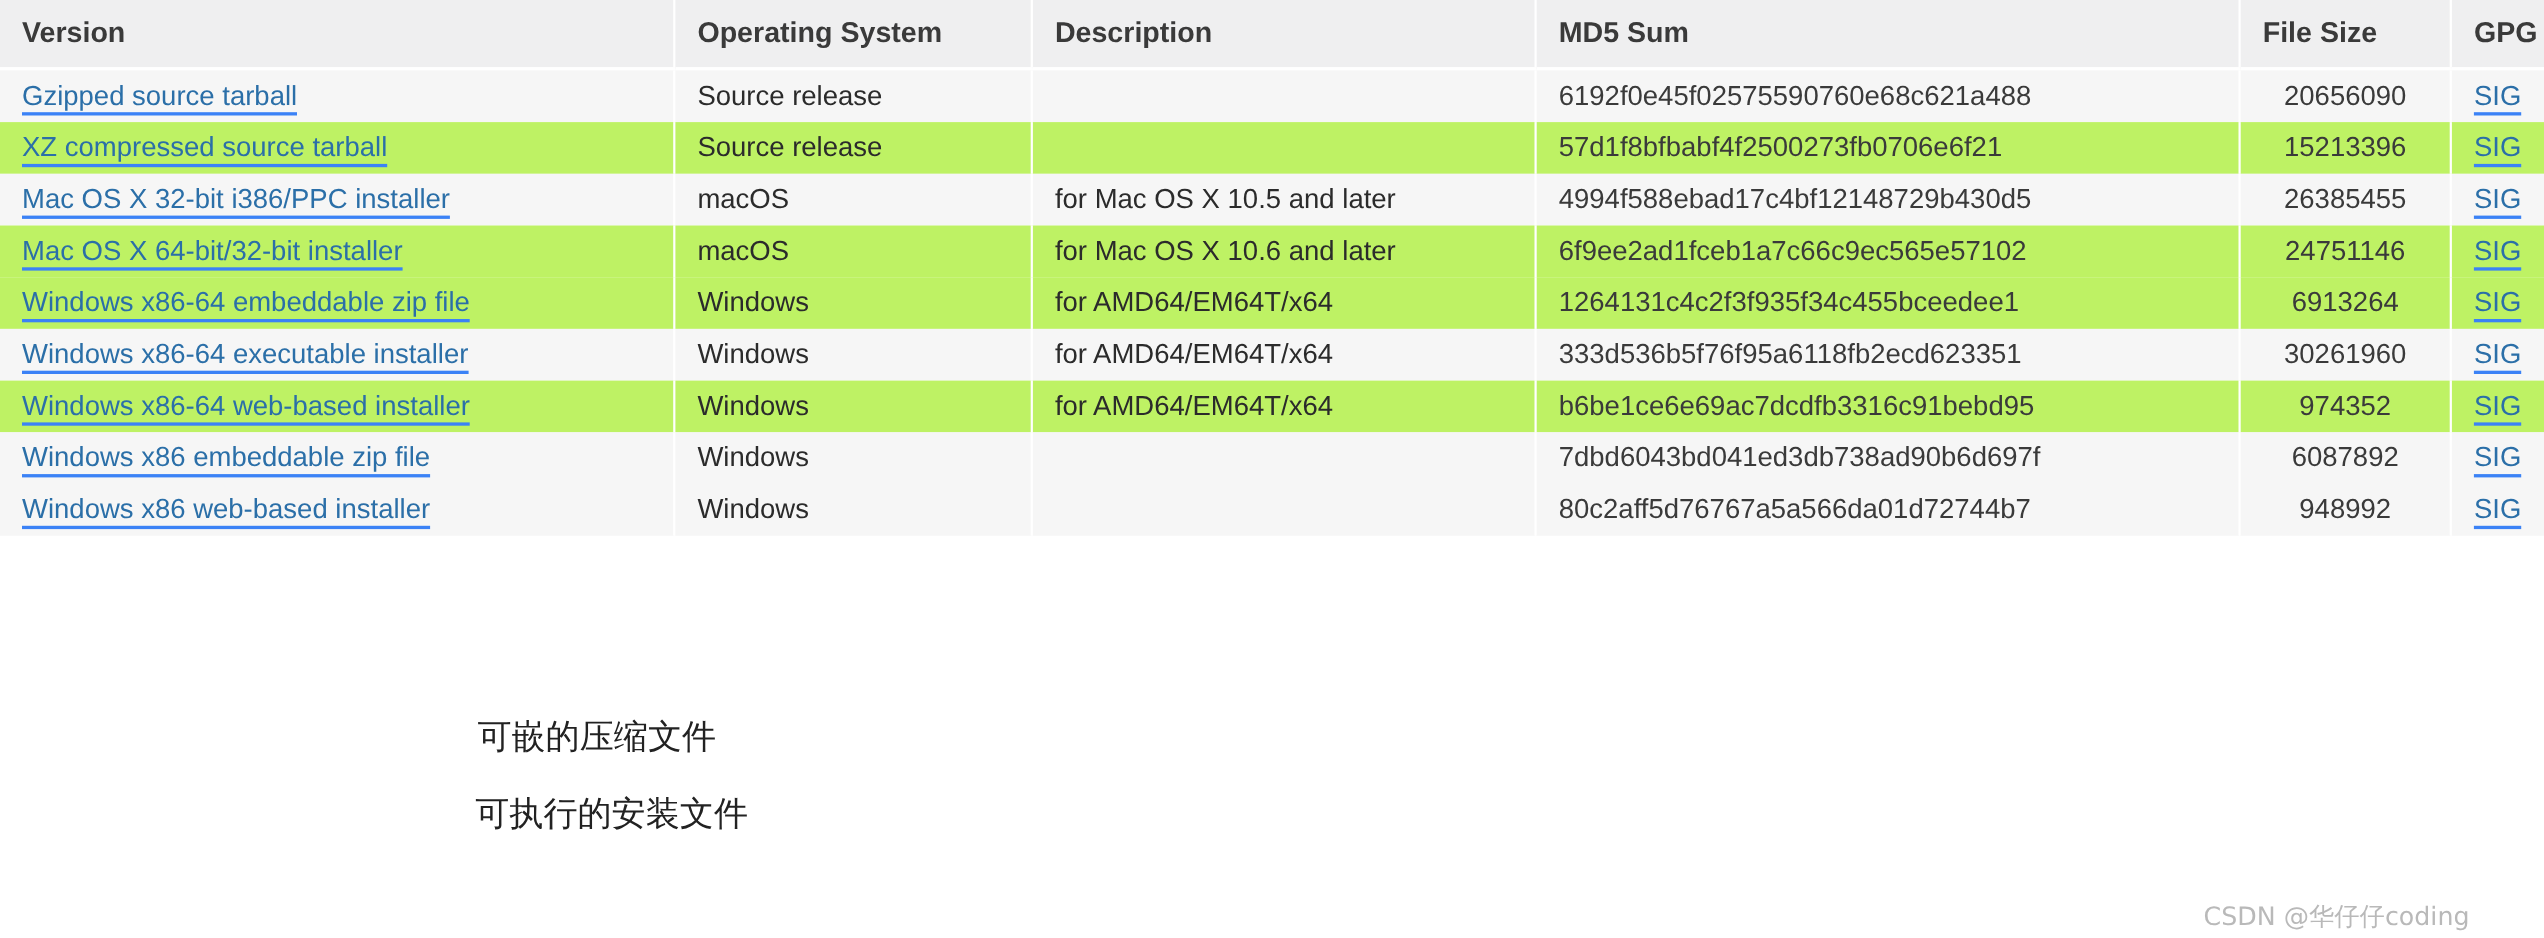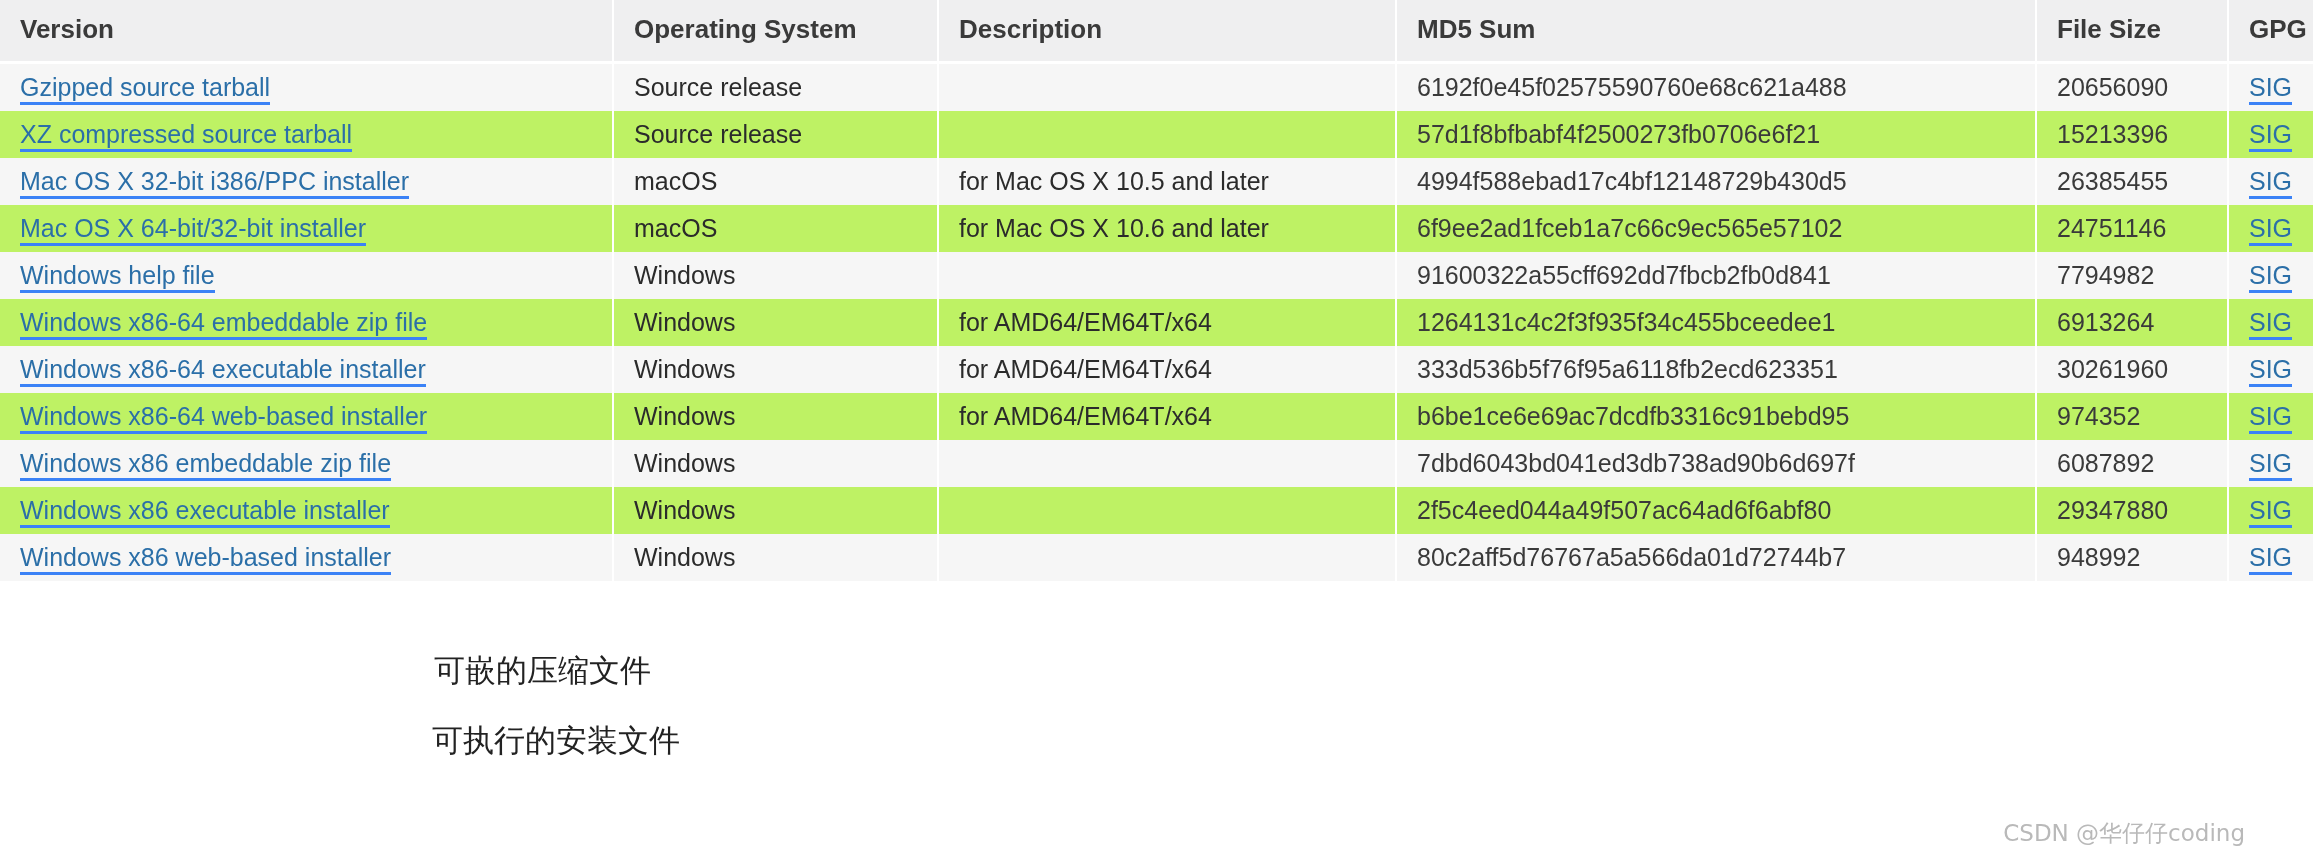--- a/index.html
+++ b/index.html
@@ -71,21 +71,21 @@
 
   a.dl-link {
     color: #2b6fa8;
     text-decoration: none;
     border-bottom: 3px solid #3b82f6;
     padding-bottom: 1px;
     cursor: pointer;
   }
 
   td.md5 { color: #3a3a3a; }
-  td.size { color: #3a3a3a; }
+  td.size { color: #3a3a3a; text-align: center; }
   td.gpg a.dl-link { color: #2b6fa8; }
 
   
   .annotation {
     position: absolute;
     font-family: "DejaVu Sans", "Liberation Sans", sans-serif;
     font-size: 31px;
     line-height: 1;
     color: #222222;
     white-space: nowrap;
@@ -157,28 +157,20 @@
           <td class="gpg"><a class="dl-link">SIG</a></td>
         </tr>
         <tr class="even">
           <td><a class="dl-link">Mac OS X 64-bit/32-bit installer</a></td>
           <td>macOS</td>
           <td>for Mac OS X 10.6 and later</td>
           <td class="md5">6f9ee2ad1fceb1a7c66c9ec565e57102</td>
           <td class="size">24751146</td>
           <td class="gpg"><a class="dl-link">SIG</a></td>
         </tr>
-        <tr class="odd">
-          <td><a class="dl-link">Windows help file</a></td>
-          <td>Windows</td>
-          <td></td>
-          <td class="md5">91600322a55cff692dd7fbcb2fb0d841</td>
-          <td class="size">7794982</td>
-          <td class="gpg"><a class="dl-link">SIG</a></td>
-        </tr>
         <tr class="even">
           <td><a class="dl-link">Windows x86-64 embeddable zip file</a></td>
           <td>Windows</td>
           <td>for AMD64/EM64T/x64</td>
           <td class="md5">1264131c4c2f3f935f34c455bceedee1</td>
           <td class="size">6913264</td>
           <td class="gpg"><a class="dl-link">SIG</a></td>
         </tr>
         <tr class="odd">
           <td><a class="dl-link">Windows x86-64 executable installer</a></td>
@@ -197,28 +189,20 @@
           <td class="gpg"><a class="dl-link">SIG</a></td>
         </tr>
         <tr class="odd">
           <td><a class="dl-link">Windows x86 embeddable zip file</a></td>
           <td>Windows</td>
           <td></td>
           <td class="md5">7dbd6043bd041ed3db738ad90b6d697f</td>
           <td class="size">6087892</td>
           <td class="gpg"><a class="dl-link">SIG</a></td>
         </tr>
-        <tr class="even">
-          <td><a class="dl-link">Windows x86 executable installer</a></td>
-          <td>Windows</td>
-          <td></td>
-          <td class="md5">2f5c4eed044a49f507ac64ad6f6abf80</td>
-          <td class="size">29347880</td>
-          <td class="gpg"><a class="dl-link">SIG</a></td>
-        </tr>
         <tr class="odd">
           <td><a class="dl-link">Windows x86 web-based installer</a></td>
           <td>Windows</td>
           <td></td>
           <td class="md5">80c2aff5d76767a5a566da01d72744b7</td>
           <td class="size">948992</td>
           <td class="gpg"><a class="dl-link">SIG</a></td>
         </tr>
       </tbody>
   </table>

